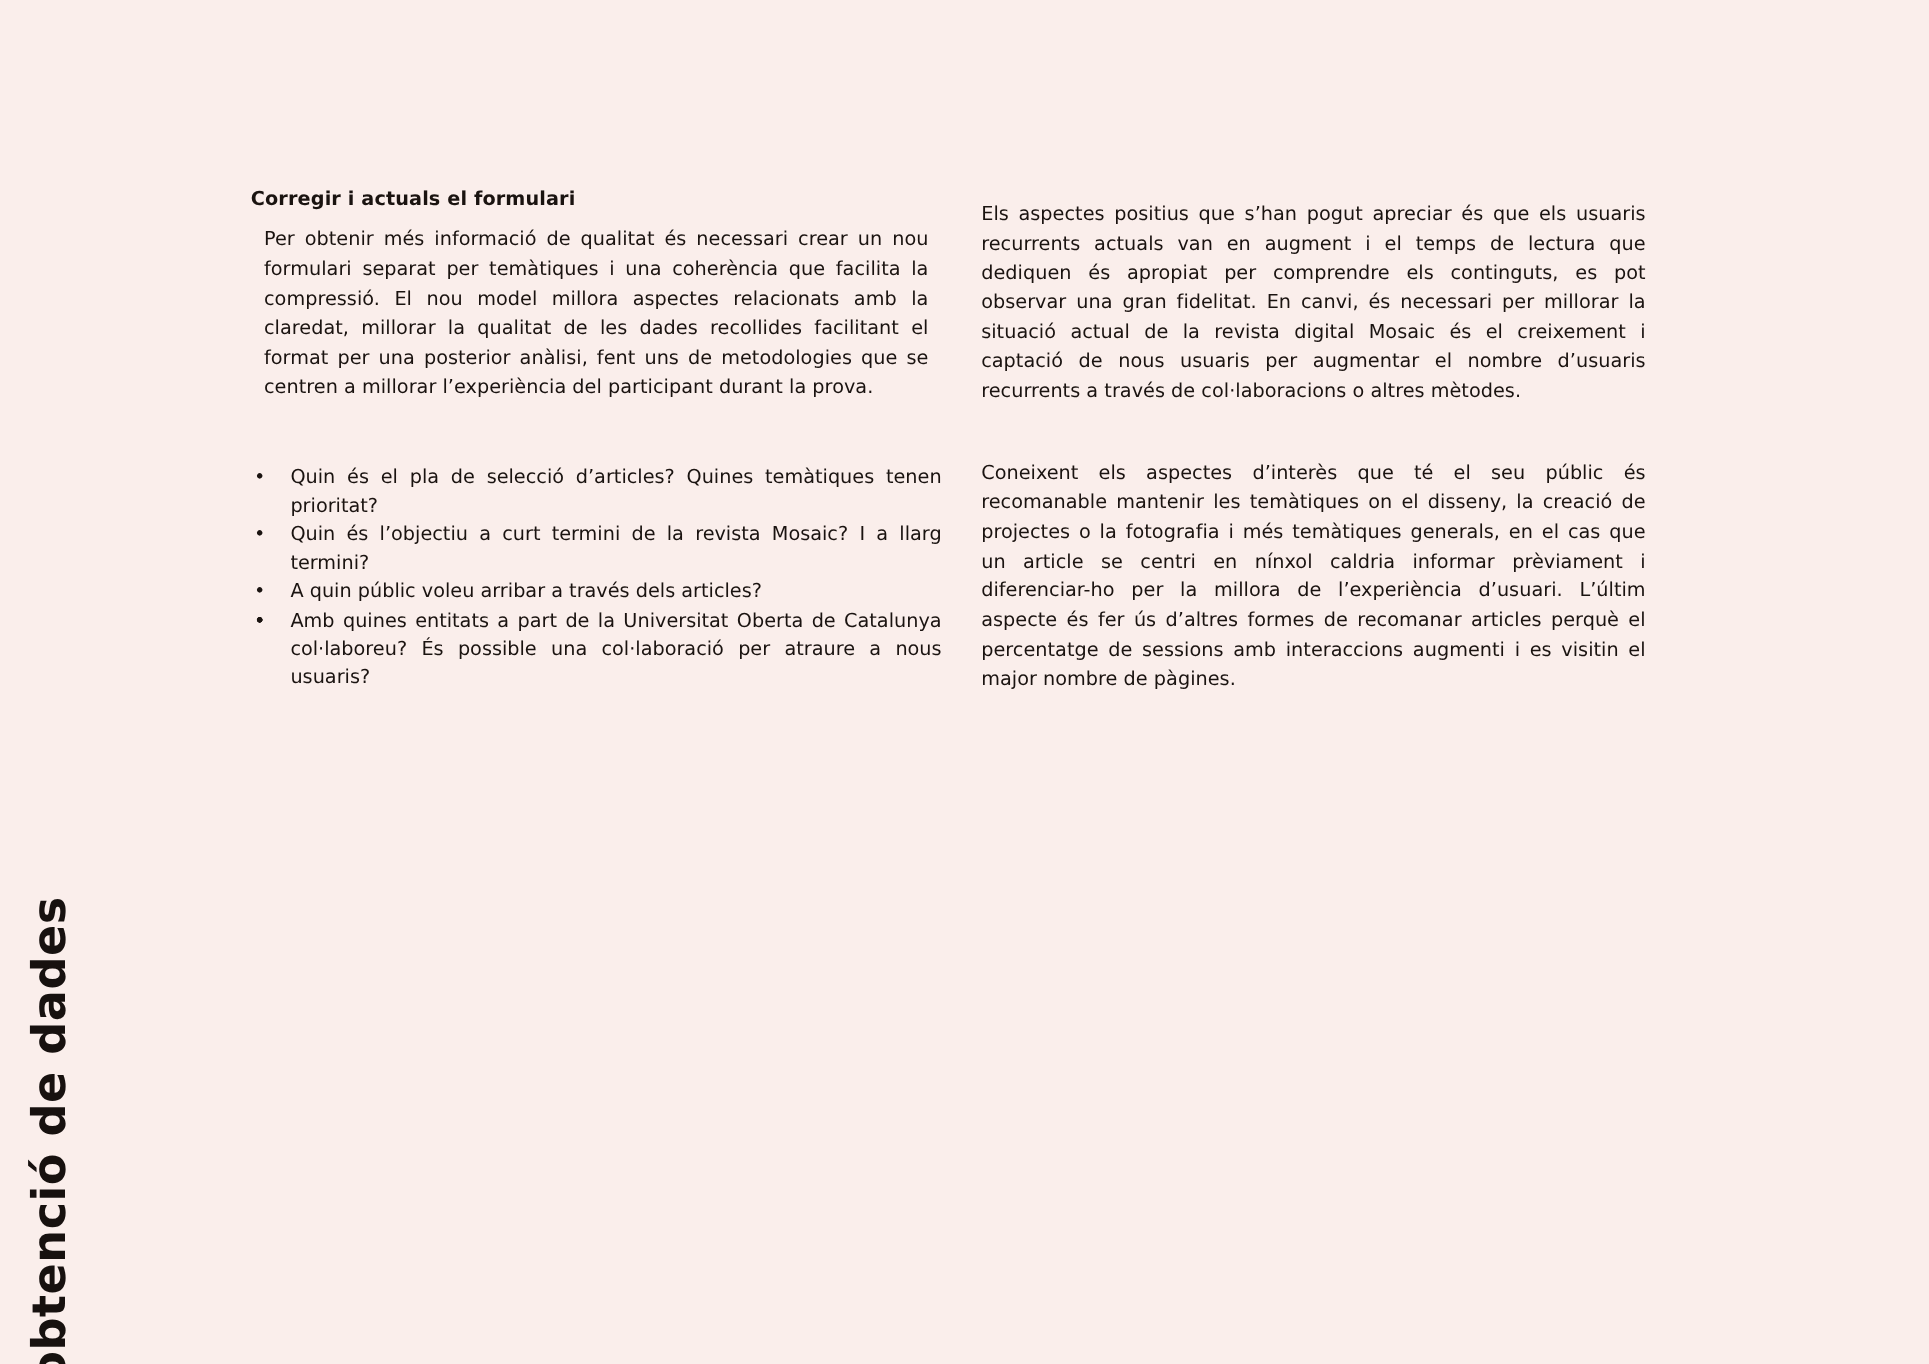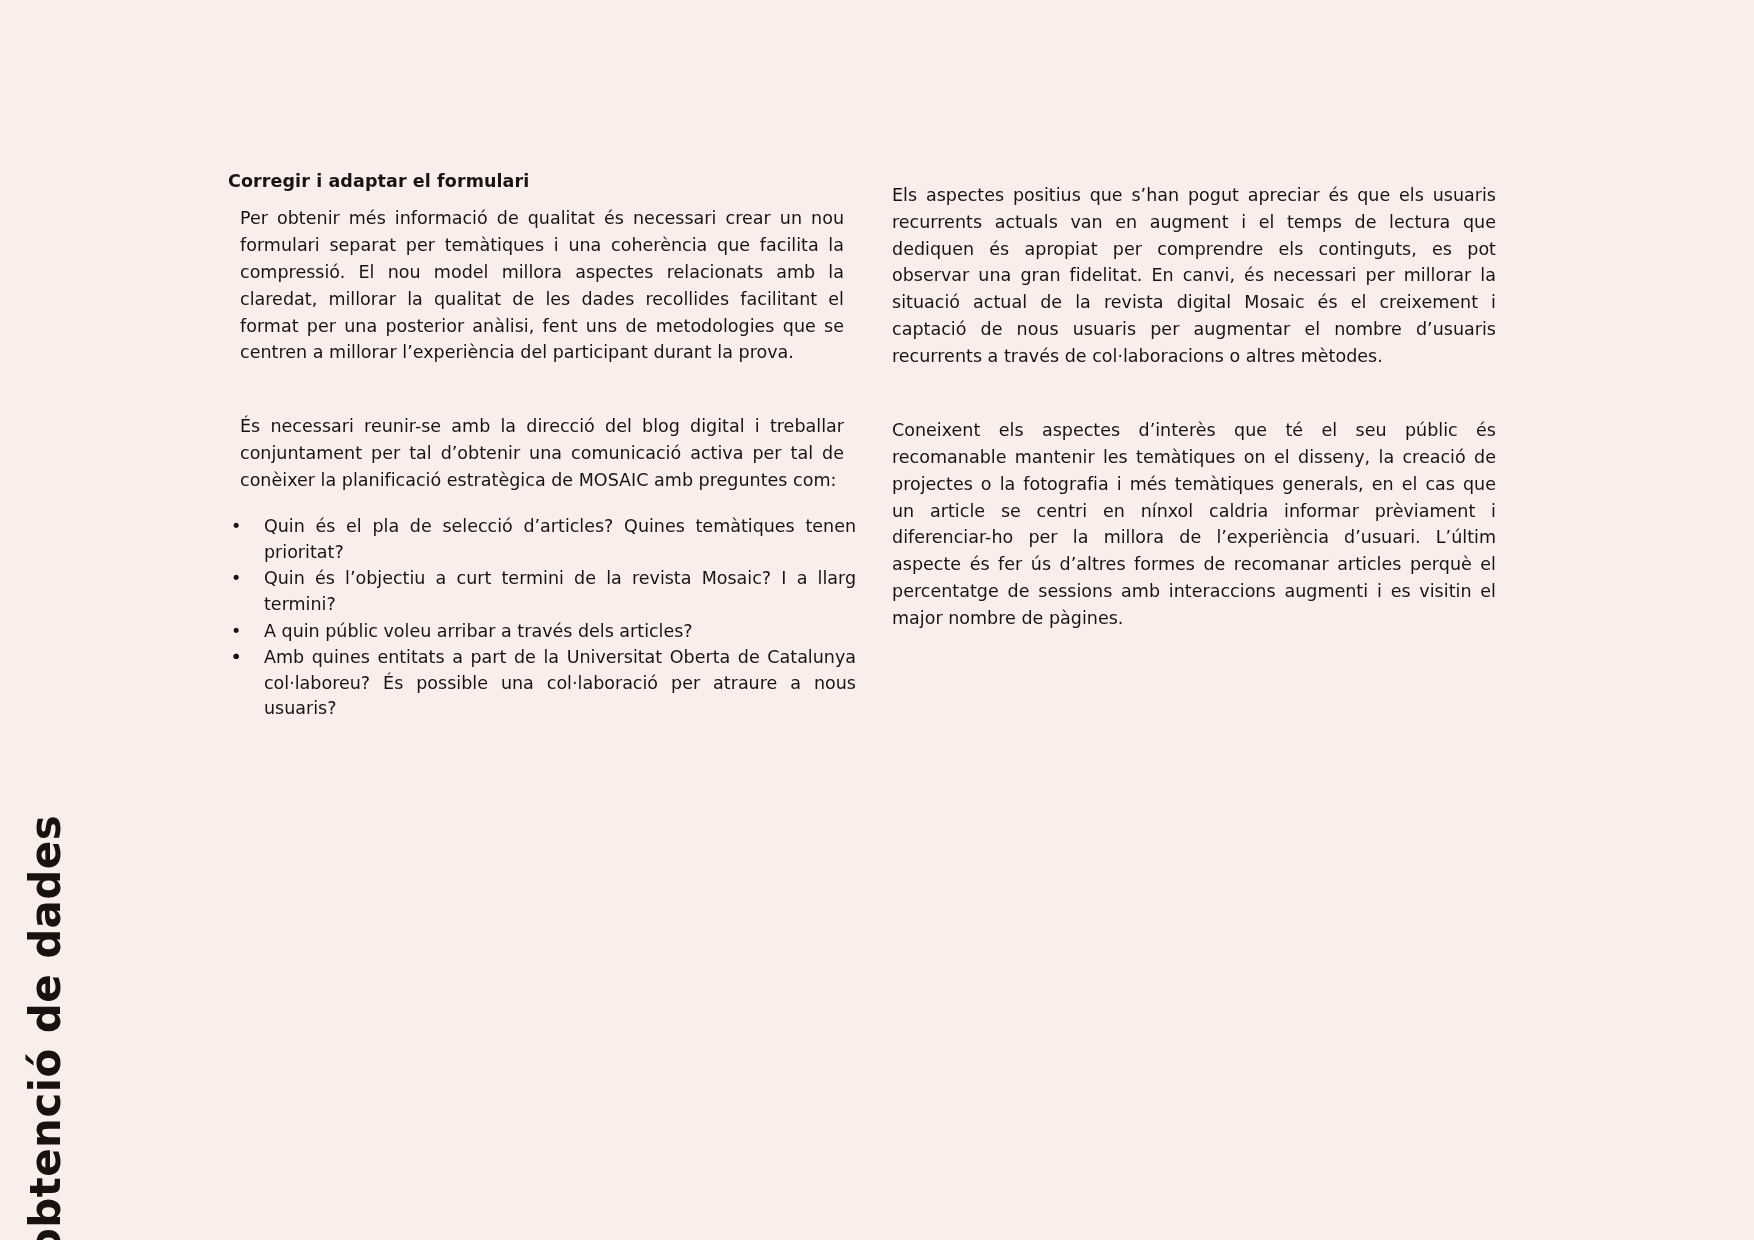--- a/index.html
+++ b/index.html
@@ -119,28 +119,27 @@
 
   <div id="vertical-title-wrap">
     <div id="vertical-title">Millora d’obtenció de dades</div>
   </div>
 
   <div id="columns">
 
     <div class="column">
 
       <div class="block">
-        <h3 class="heading">Corregir i adaptar el formulari</h3>
+        <h3 class="heading">Corregir i actuals el formulari</h3>
         <p class="para">Per obtenir més informació de qualitat és necessari crear un nou formulari separat per temàtiques i una coherència que facilita la compressió. El nou model millora aspectes relacionats amb la claredat, millorar la qualitat de les dades recollides facilitant el format per una posterior anàlisi, fent uns de metodologies que se centren a millorar l’experiència del participant durant la prova.</p>
       </div>
 
       <div class="block-gap"></div>
 
       <div class="block">
-        <p class="para">És necessari reunir-se amb la direcció del blog digital i treballar conjuntament per tal d’obtenir una comunicació activa per tal de conèixer la planificació estratègica de MOSAIC amb preguntes com:</p>
 
         <ul class="bullets" id="bullet-list">
         <li><span class="bullet-dot">•</span><span>Quin és el pla de selecció d’articles? Quines temàtiques tenen prioritat?</span></li>
             <li><span class="bullet-dot">•</span><span>Quin és l’objectiu a curt termini de la revista Mosaic? I a llarg termini?</span></li>
             <li><span class="bullet-dot">•</span><span>A quin públic voleu arribar a través dels articles?</span></li>
             <li><span class="bullet-dot">•</span></li>
             <li><span class="bullet-dot">•</span></li>
             <li><span class="bullet-dot">•</span><span>Amb quines entitats a part de la Universitat Oberta de Catalunya col·laboreu? És possible una col·laboració per atraure a nous usuaris?</span></li>
           </ul>
       </div>

